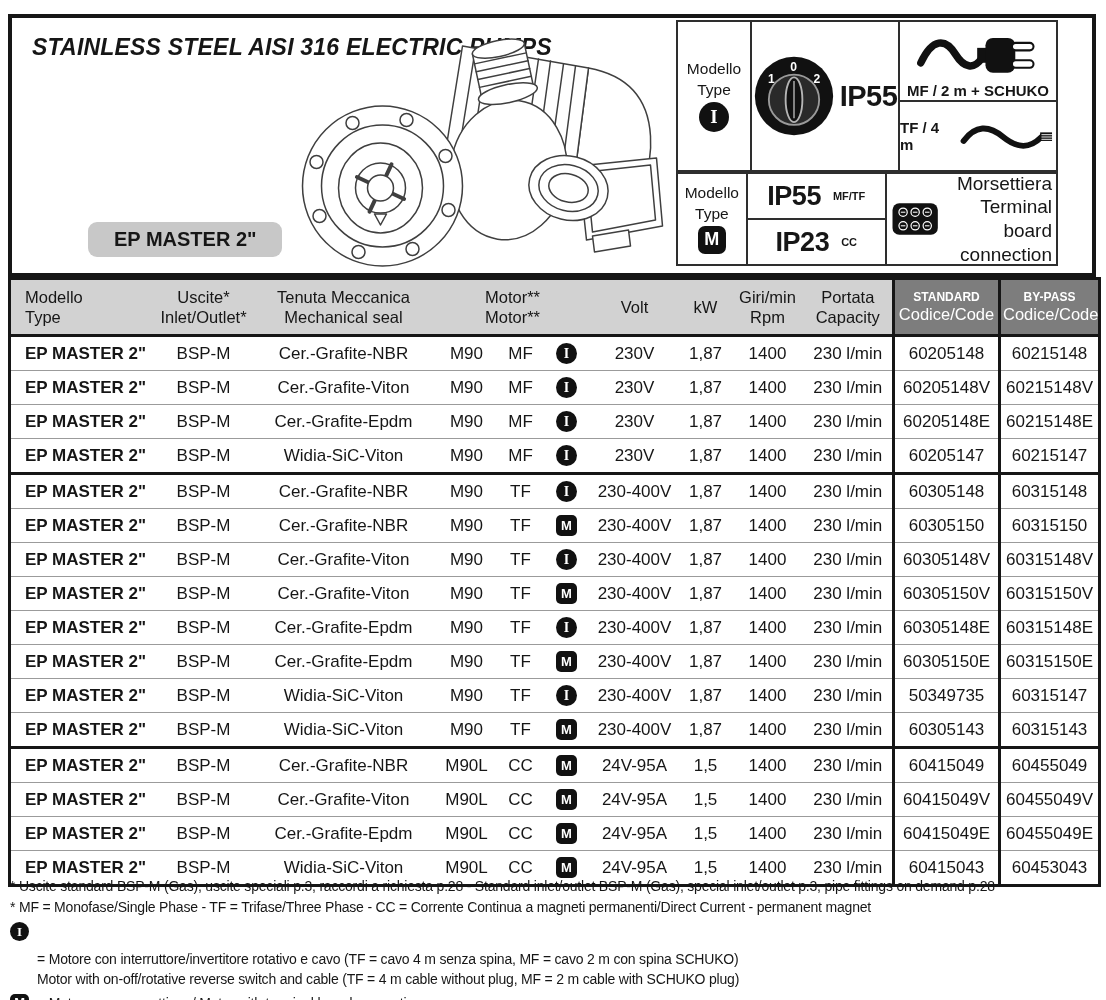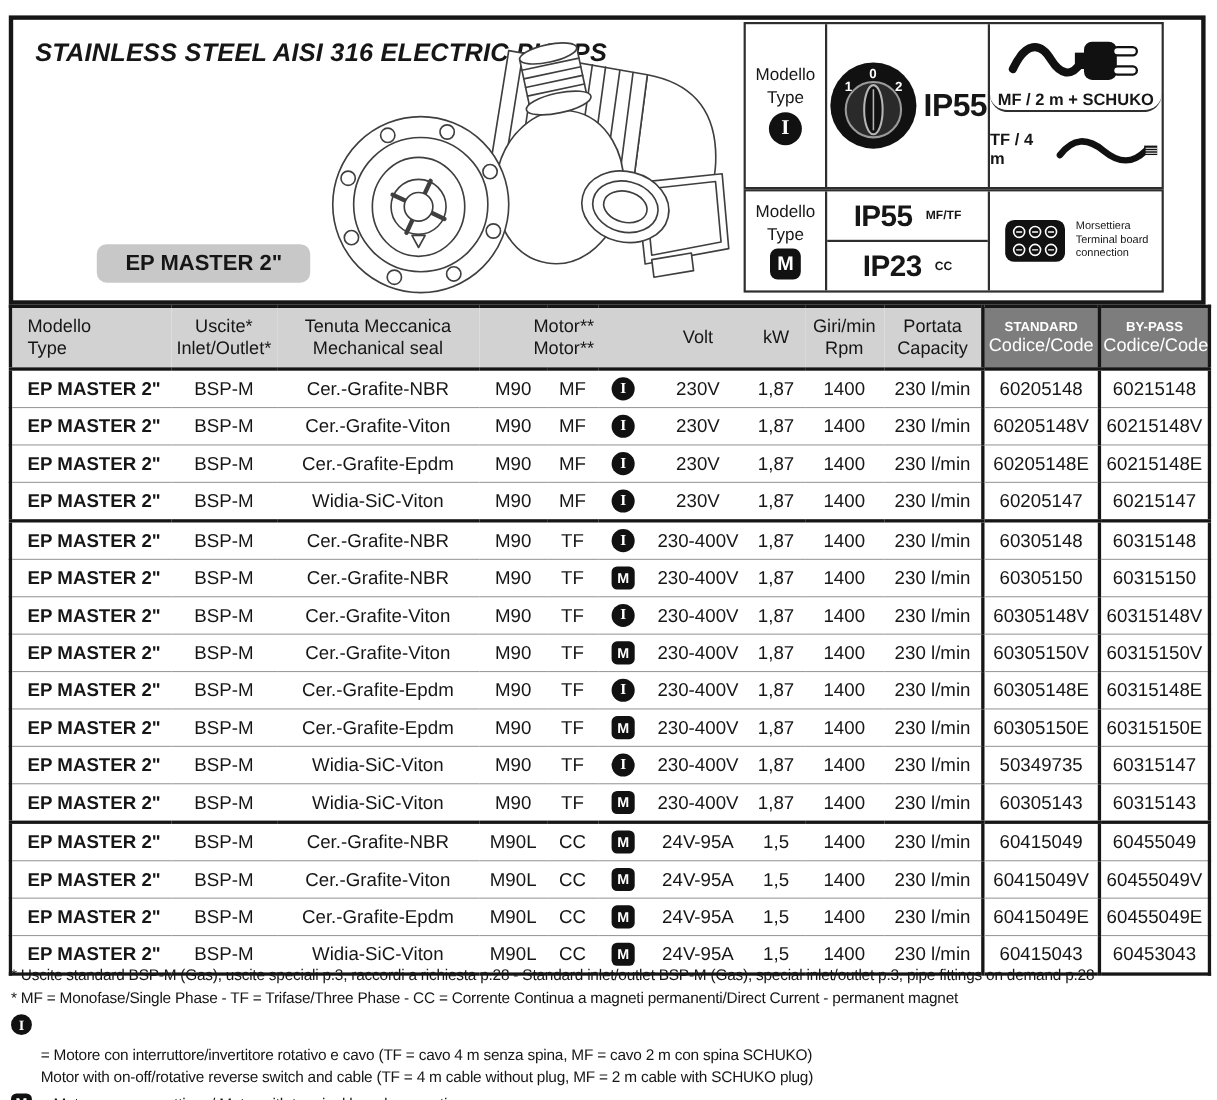--- a/index.html
+++ b/index.html
@@ -22,31 +22,31 @@
   #box1 { left:664px; top:2px;   width:378px; height:148px; }
   #box2 { left:664px; top:154px; width:378px; height:90px; }
 
   .cell-label { width:72px; border-right:2px solid #2e2e2e; display:flex; flex-direction:column;
                 align-items:center; justify-content:center; gap:4px; font-size:15.5px; line-height:1.1; }
   .cell-switch { width:146px; border-right:2px solid #2e2e2e; display:flex;
                  align-items:center; justify-content:center; gap:5px; }
   .ip-big { font-size:29px; font-weight:bold; letter-spacing:-.5px; }
   .cell-cables { flex:1; display:flex; flex-direction:column; }
   .cable-row1 { flex:1.15; border-bottom:2px solid #2e2e2e; display:flex; flex-direction:column;
-                align-items:center; justify-content:center; gap:1px;border-radius:16px; }
+                align-items:center; justify-content:center; gap:1px; }
   .cable-row2 { flex:1; display:flex; align-items:center; justify-content:center; gap:6px;border-radius:18px; }
   .cable-label { font-size:15px; font-weight:bold; }
 
   .cell-ip2 { width:146px; border-right:2px solid #2e2e2e; display:flex; flex-direction:column; }
   .ip2-row { flex:1; display:flex; align-items:center; justify-content:center; gap:12px; }
   .ip2-row.first { border-bottom:2px solid #2e2e2e; }
   .ip2-big { font-size:27px; font-weight:bold; letter-spacing:-.5px; }
   .ip2-small { font-size:11px; font-weight:bold; }
   .cell-terminal { flex:1; display:flex; align-items:center; justify-content:center; gap:8px; padding:0 4px; }
-  .terminal-text { font-size:10px; text-align:left; line-height:1.25; }
+  .terminal-text { font-size:19px; text-align:right; line-height:1.25; }
 
   .badge-i-lg { width:30px; height:30px; border-radius:50%; background:#111; color:#fff;
                 display:flex; align-items:center; justify-content:center;
                 font-family:"Liberation Serif", serif; font-weight:bold; font-size:19px; }
   .badge-m-lg { width:28px; height:28px; border-radius:7px; background:#111; color:#fff;
                 display:flex; align-items:center; justify-content:center; font-weight:bold; font-size:18px; }
 
   
   .pump-table { position:absolute; left:8px; top:277px; width:1090px;
                 border-collapse:collapse; table-layout:fixed; border:3px solid #161616; }

